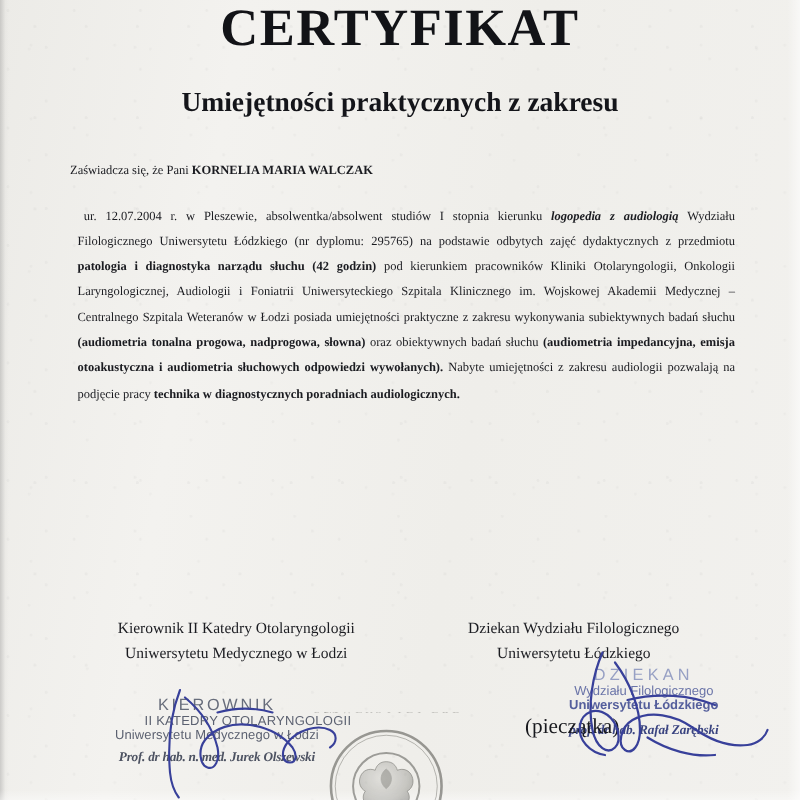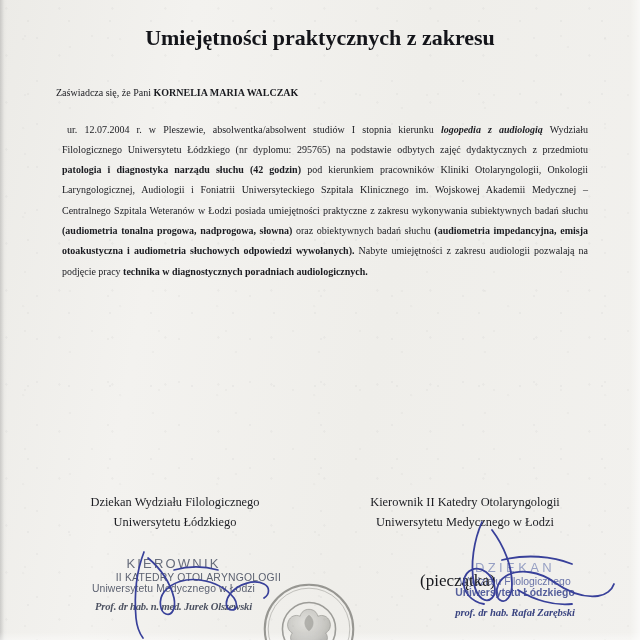--- a/index.html
+++ b/index.html
@@ -155,21 +155,21 @@
     font-size: 10.6px;
     font-weight: bold;
     font-style: italic;
     font-family: "Liberation Serif", "DejaVu Serif", serif;
     color: #3f4556;
     letter-spacing: -0.2px;
   }
 
   .stamp-right {
     left: 420px;
-    top: 560px;
+    top: 532px;
     width: 190px;
     color: #4a5590;
     font-family: "Liberation Sans", "DejaVu Sans", sans-serif;
   }
   .stamp-right .s1 {
     font-size: 13px;
     letter-spacing: 3.4px;
     color: #97a0c4;
   }
   .stamp-right .s2 {
@@ -223,20 +223,21 @@
 </style>
 </head>
 <body>
 
 <div id="certificate">
 
   <div class="edge-left"></div>
   <div class="edge-right"></div>
   <div class="edge-bottom"></div>
 
+  <h1 class="title-main">CERTYFIKAT</h1>
 
   <h2 class="title-sub">
     <span>Umiejętności praktycznych z zakresu</span><br>
   </h2>
 
   <div class="body-block">
 
     <p class="line-intro">
       <span>Zaświadcza się, że Pani</span>
       <b>KORNELIA MARIA WALCZAK</b>
@@ -257,28 +258,28 @@
       <b>(audiometria tonalna progowa, nadprogowa, słowna)</b>
       <span>oraz obiektywnych badań słuchu</span>
       <b>(audiometria impedancyjna, emisja otoakustyczna i audiometria słuchowych odpowiedzi wywołanych).</b>
       <span>Nabyte umiejętności z zakresu audiologii pozwalają na podjęcie pracy</span>
       <b>technika w diagnostycznych poradniach audiologicznych.</b>
     </p>
   </div>
 
   <div class="sig-row">
 
+    <div class="sig-col left">
+      <div>Kierownik II Katedry Otolaryngologii</div>
+      <div>Uniwersytetu Medycznego w Łodzi</div>
+    </div>
+
     <div class="sig-col right">
       <div>Dziekan Wydziału Filologicznego</div>
       <div>Uniwersytetu  Łódzkiego</div>
-    </div>
-
-    <div class="sig-col left">
-      <div>Kierownik II Katedry Otolaryngologii</div>
-      <div>Uniwersytetu Medycznego w Łodzi</div>
     </div>
   </div>
 
   <div class="stamp stamp-left">
     <div class="s1">KIEROWNIK</div>
     <div class="s2">II KATEDRY OTOLARYNGOLOGII</div>
     <div class="s3">Uniwersytetu Medycznego w Łodzi</div>
     <div class="s4">Prof. dr hab. n. med. Jurek Olszewski</div>
   </div>
 

